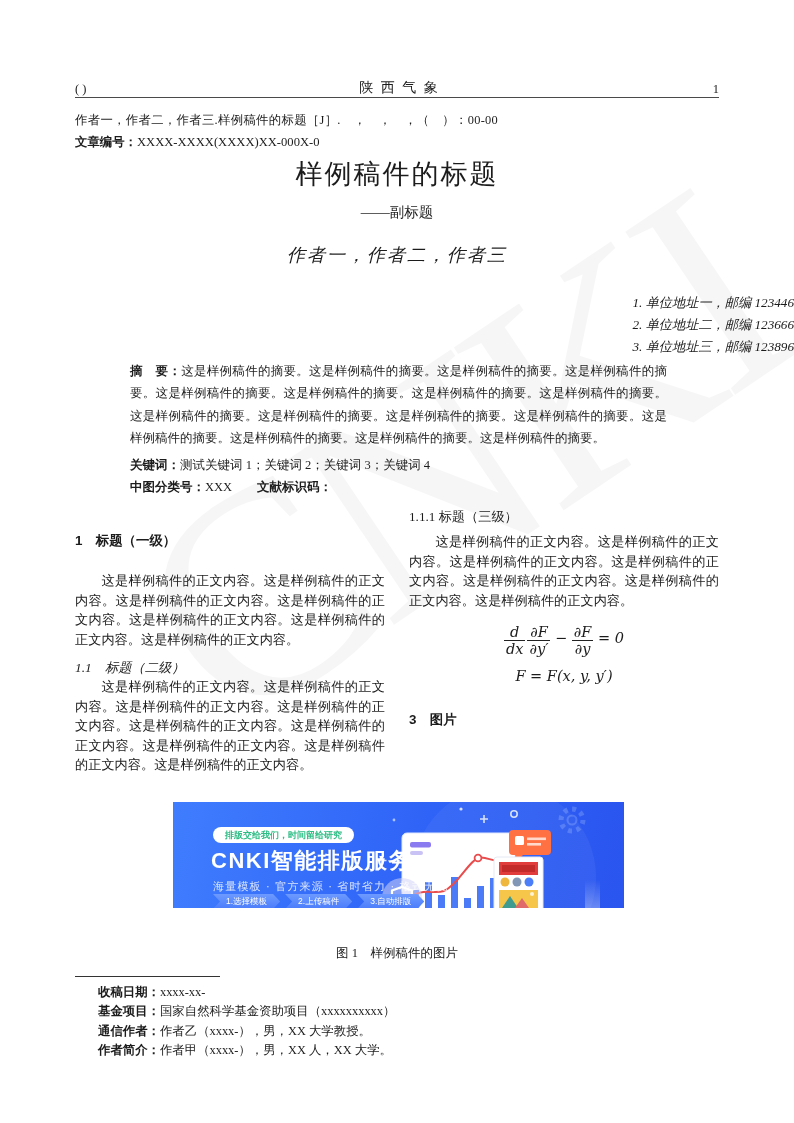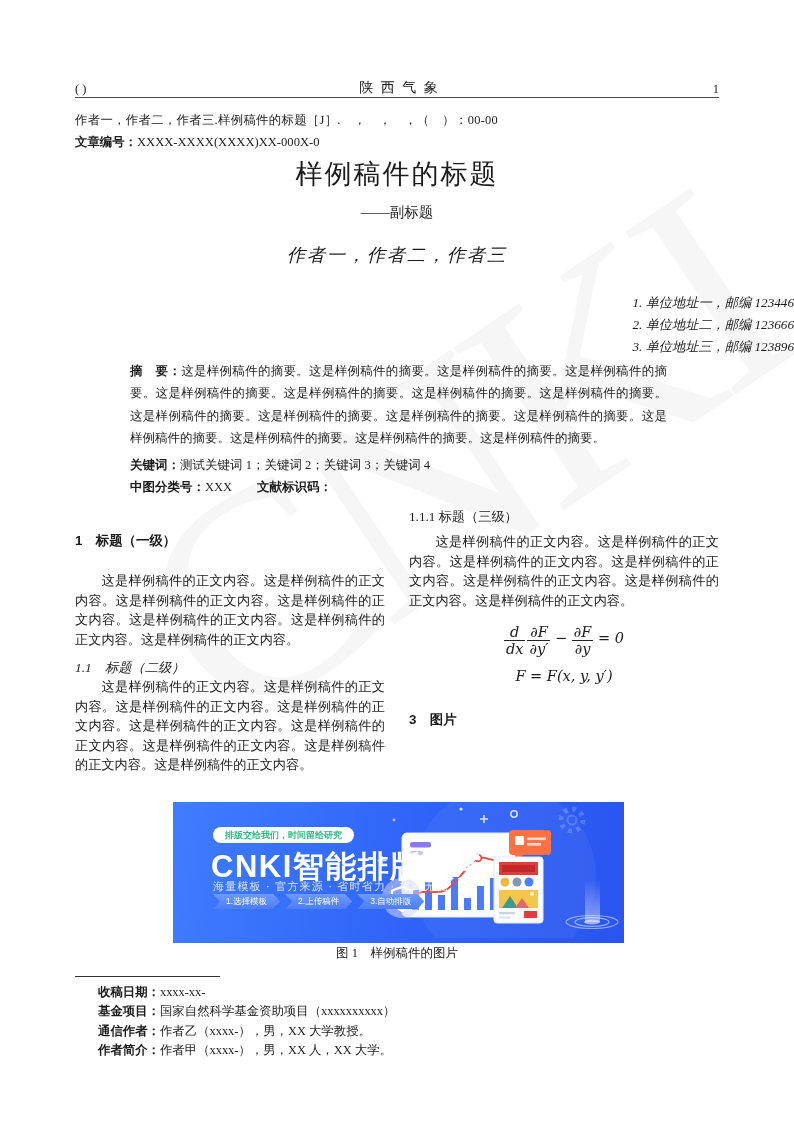--- a/index.html
+++ b/index.html
@@ -47,28 +47,28 @@
 
   .formula{margin-top:14px;text-align:center;font-style:italic;font-size:14.5px;
            font-family:"DejaVu Serif","Liberation Serif",serif;}
   .frac{display:inline-block;vertical-align:-11px;text-align:center;line-height:1.12;}
   .frac .num{display:block;border-bottom:1.1px solid #222;padding:0 2px;}
   .frac .den{display:block;padding:0 2px;}
   .eq1 .gap{display:inline-block;width:2px;}
   .eq2{margin-top:9px;}
 
   .fig{position:absolute;left:0;right:0;top:802px;z-index:1;}
-  .banner{position:absolute;left:173px;top:0;width:451px;height:141px;overflow:hidden;
+  .banner{position:absolute;left:173px;top:0;width:451px;height:106px;overflow:hidden;
           background:linear-gradient(100deg,#3f7dfe 0%,#2f63f7 55%,#2a55ef 100%);}
   .banner svg{position:absolute;right:0;top:0;}
   .badge{position:absolute;left:40px;top:25px;background:#ffffff;color:#2ebd85;
          font-family:"Liberation Sans",sans-serif;font-weight:bold;font-size:9px;
          line-height:16px;padding:0 12px;border-radius:9px;z-index:2;}
   .b-title{position:absolute;left:38px;top:44px;color:#fff;font-family:"Liberation Sans",sans-serif;
-           font-weight:bold;font-size:31px;letter-spacing:1.5px;z-index:2;}
+           font-weight:bold;font-size:22px;letter-spacing:1.5px;z-index:2;}
   .b-sub{position:absolute;left:40px;top:77px;color:rgba(255,255,255,.82);font-size:11px;
          font-family:"Liberation Sans",sans-serif;letter-spacing:1.2px;z-index:2;}
   .steps{position:absolute;left:40px;top:92px;display:flex;gap:5px;z-index:2;}
   .step{background:linear-gradient(#6d9afe,#4b7cfb);color:#fff;font-size:8.5px;
         font-family:"Liberation Sans",sans-serif;height:15px;line-height:15px;padding:0 13px;
         clip-path:polygon(0 0,calc(100% - 7px) 0,100% 50%,calc(100% - 7px) 100%,0 100%,7px 50%);}
   .caption{position:absolute;left:0;right:0;top:143px;text-align:center;font-size:12.5px;}
 
   .fn-rule{position:absolute;left:75px;top:976px;width:145px;border-top:1.3px solid #333;z-index:1;}
   .fns{position:absolute;left:98px;top:983px;font-size:12.4px;line-height:19.3px;z-index:1;}

